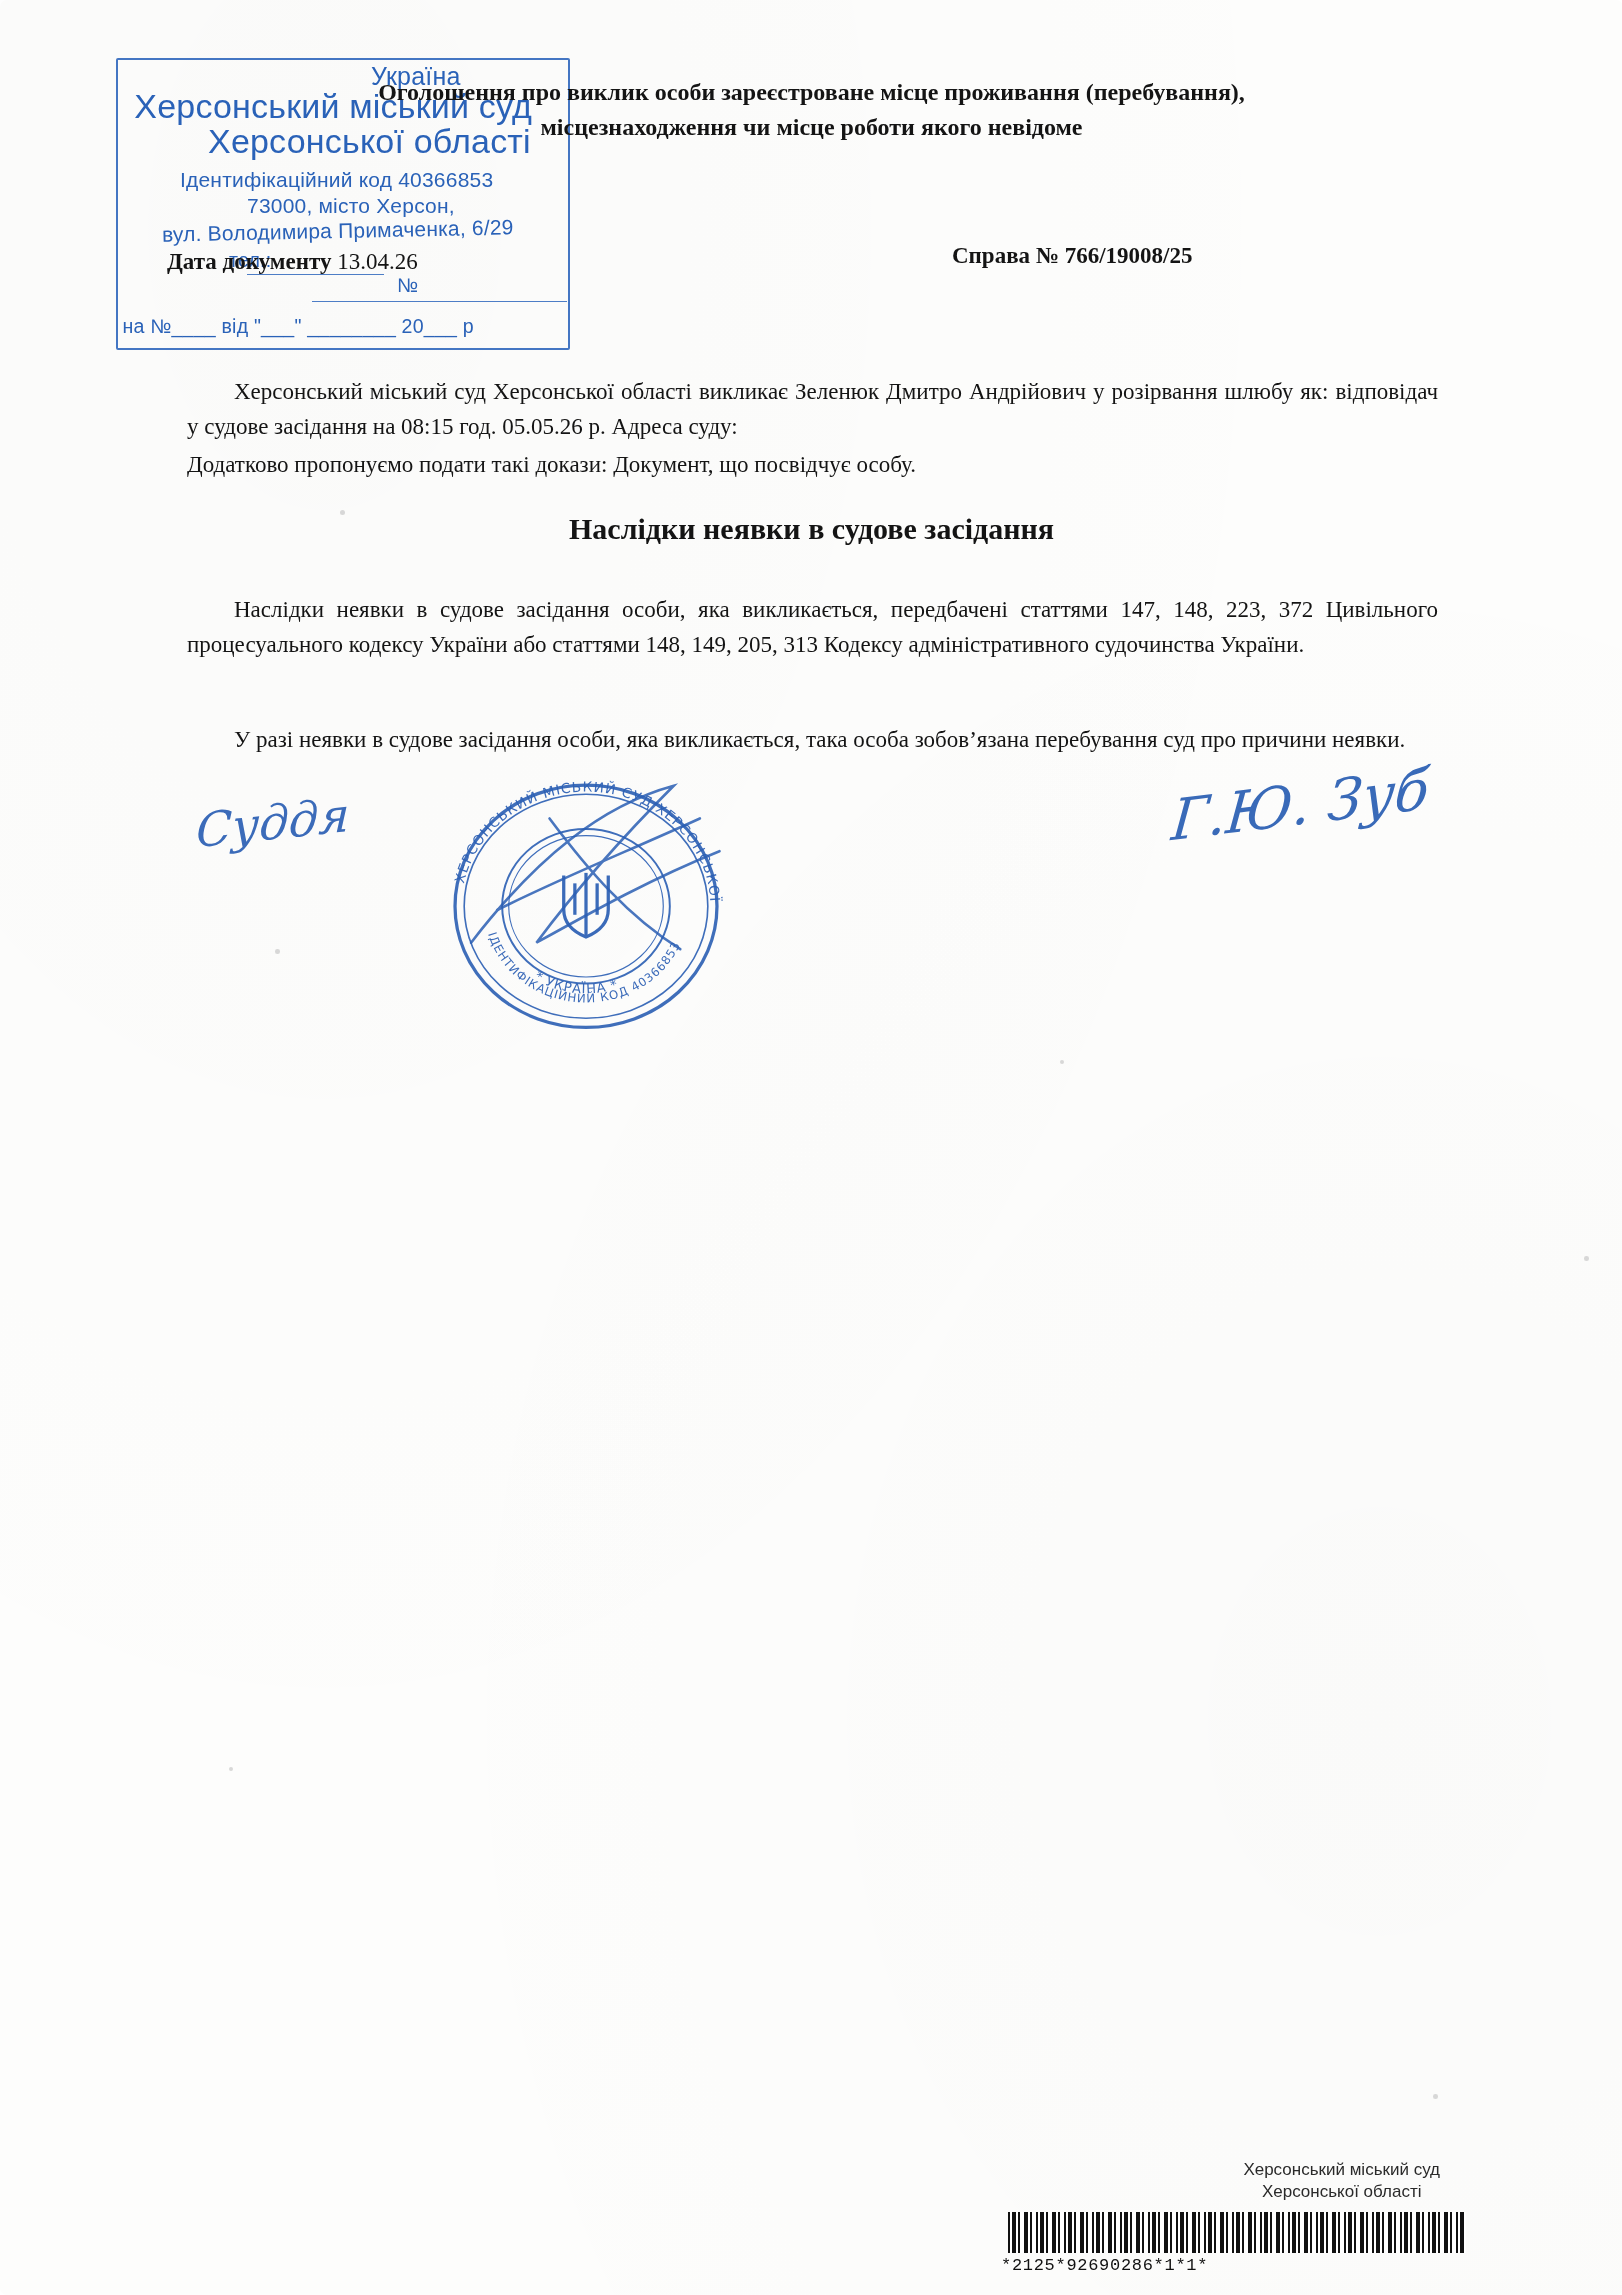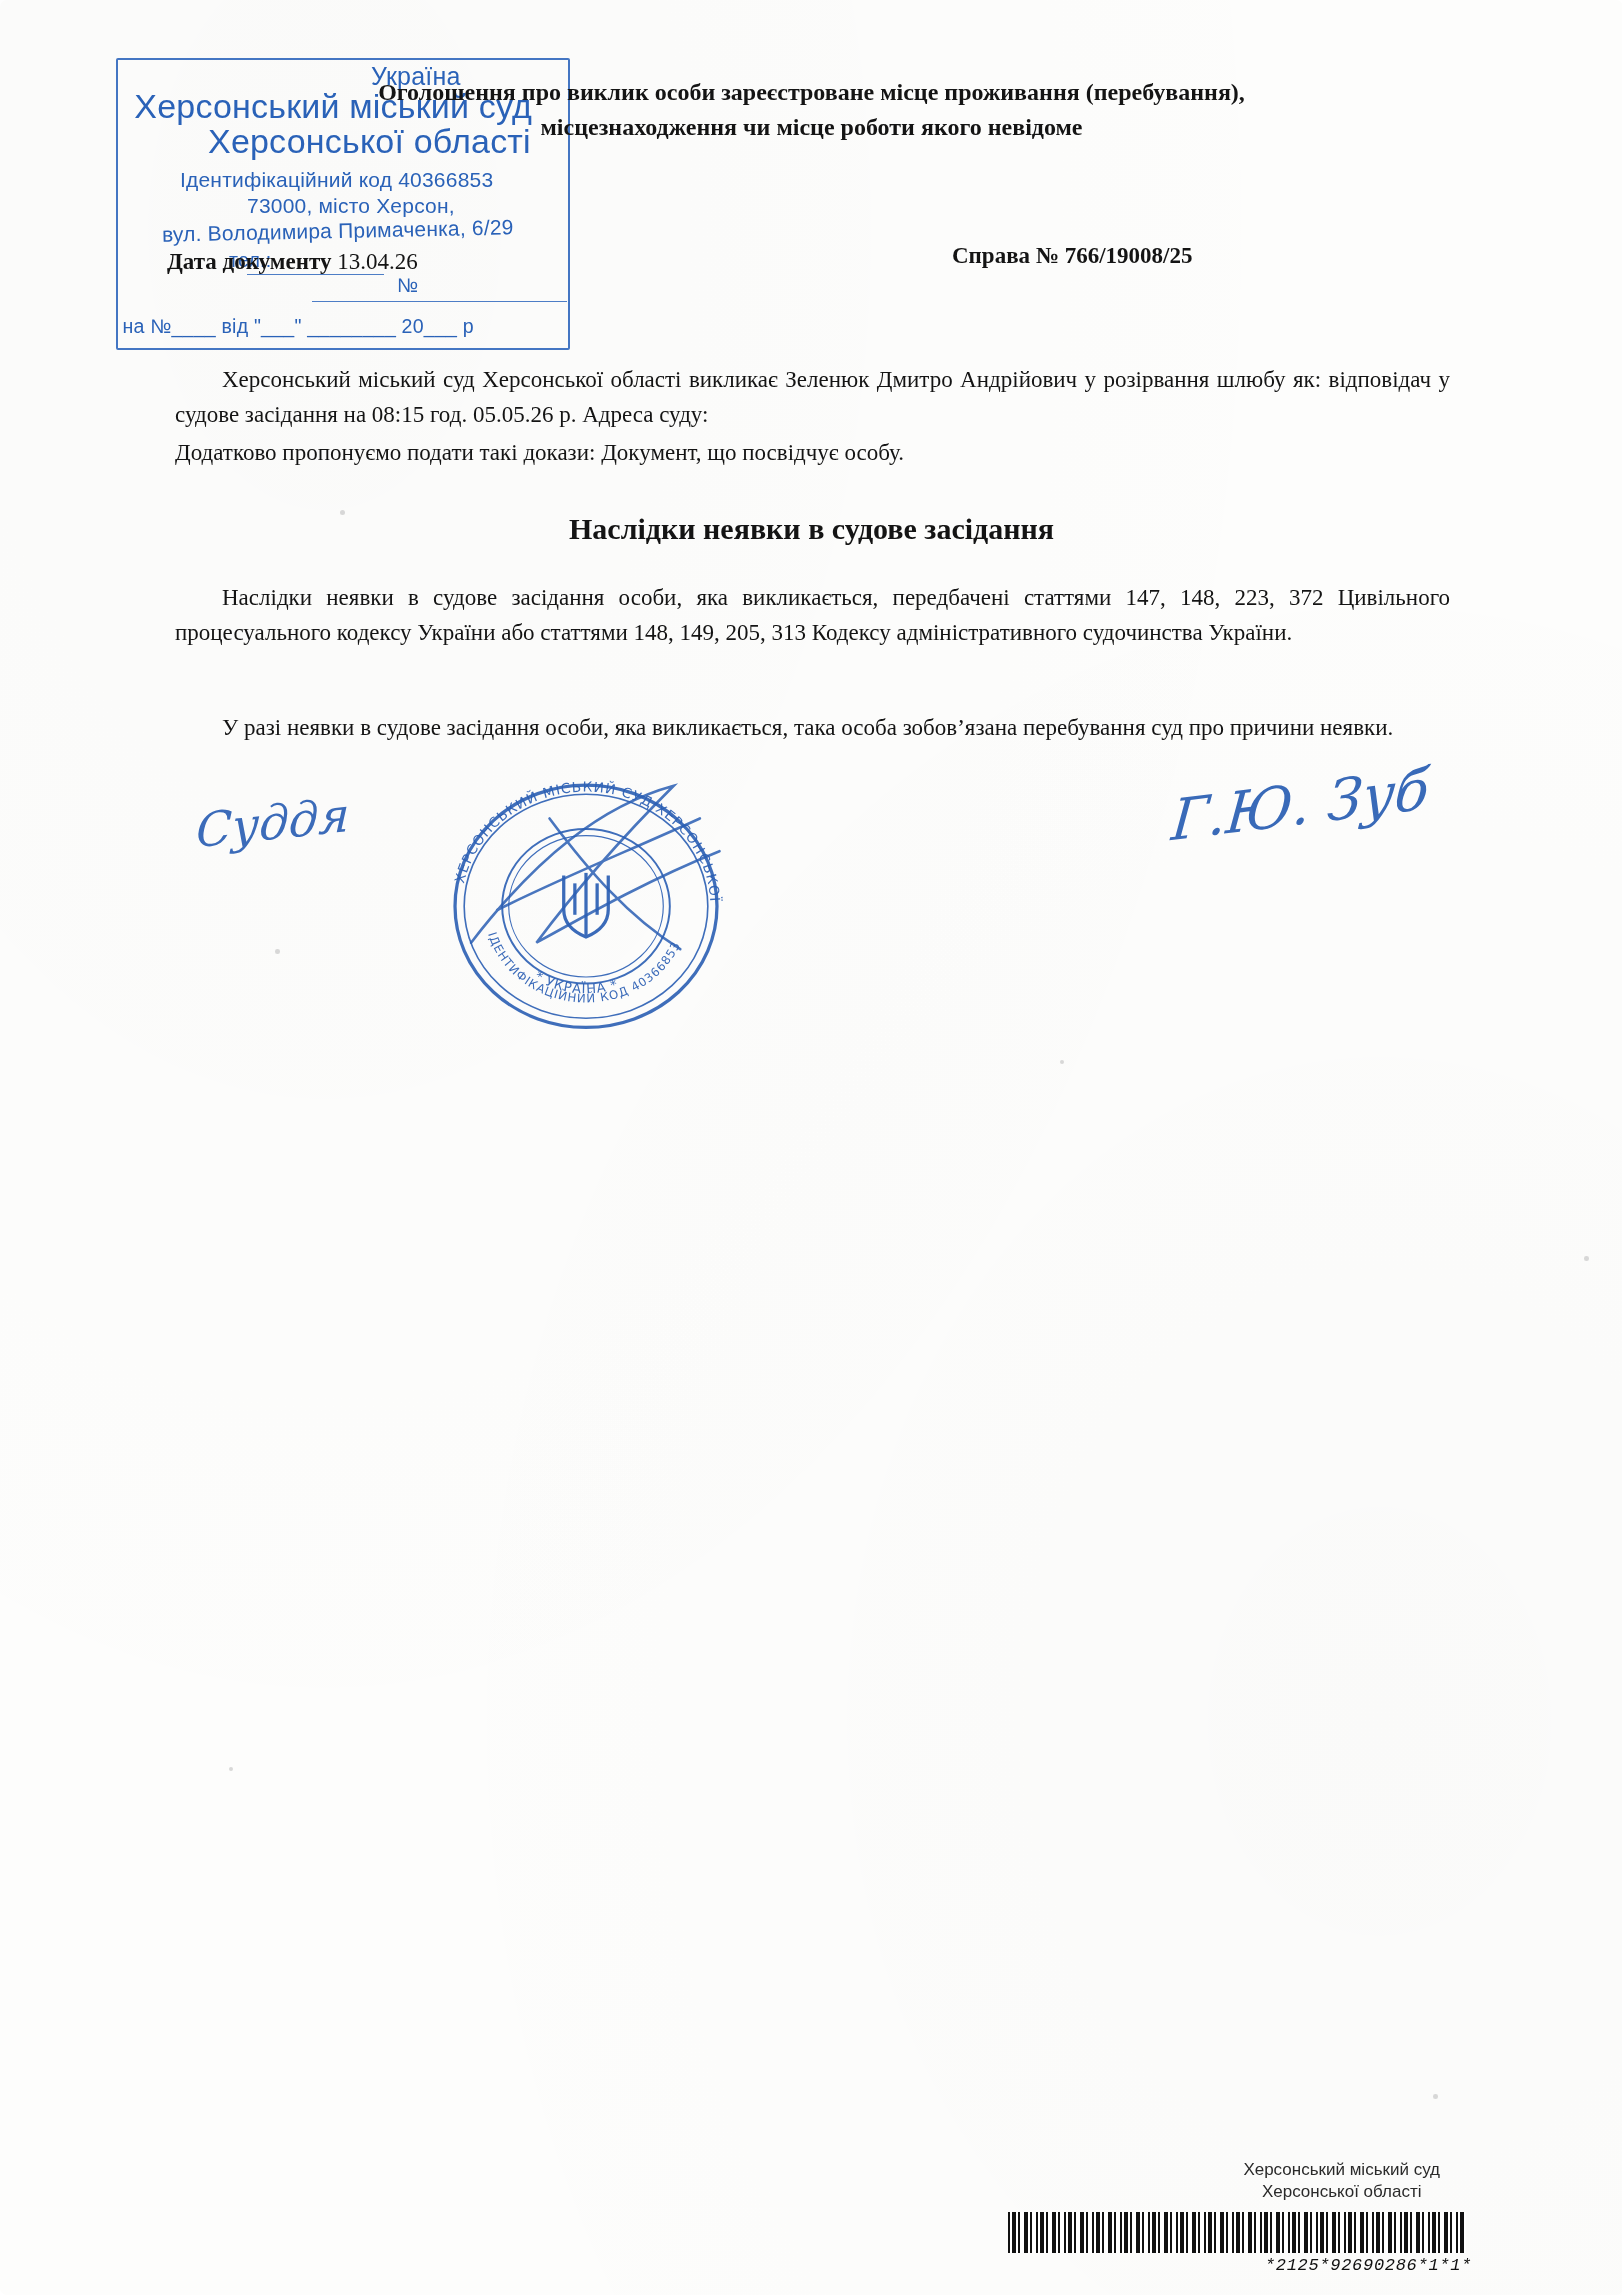--- a/index.html
+++ b/index.html
@@ -106,21 +106,21 @@
   }
 
   .body-block {
     position: absolute;
     left: 171px;
     width: 1283px;
     font-size: 23px;
     line-height: 1.5;
     text-align: justify;
   }
-  .body-block p { margin: 4px; }
+  .body-block p { margin: 16px; }
   .indent { text-indent: 47px; }
 
   .b1 { top: 359px; }
   .b2 { top: 432px; }
 
   .subhead {
     position: absolute;
     left: 0; right: 0;
     top: 512px;
     text-align: center;
@@ -187,22 +187,21 @@
     font-size: 17px;
     color: #2a2a2a;
     line-height: 1.3;
   }
 
   .barcode-wrap {
     position: absolute;
     right: 151px;
     top: 2212px;
     width: 471px;
-    text-align: right;
-    font-style: italic;
+    text-align: left;
   }
   .barcode {
     height: 41px;
     width: 458px;
     margin: 0 auto;
     background-image: repeating-linear-gradient(
       to right,
       #111 0px, #111 2px,
       #fff 2px, #fff 3.9px,
       #111 3.9px, #111 7.9px,

